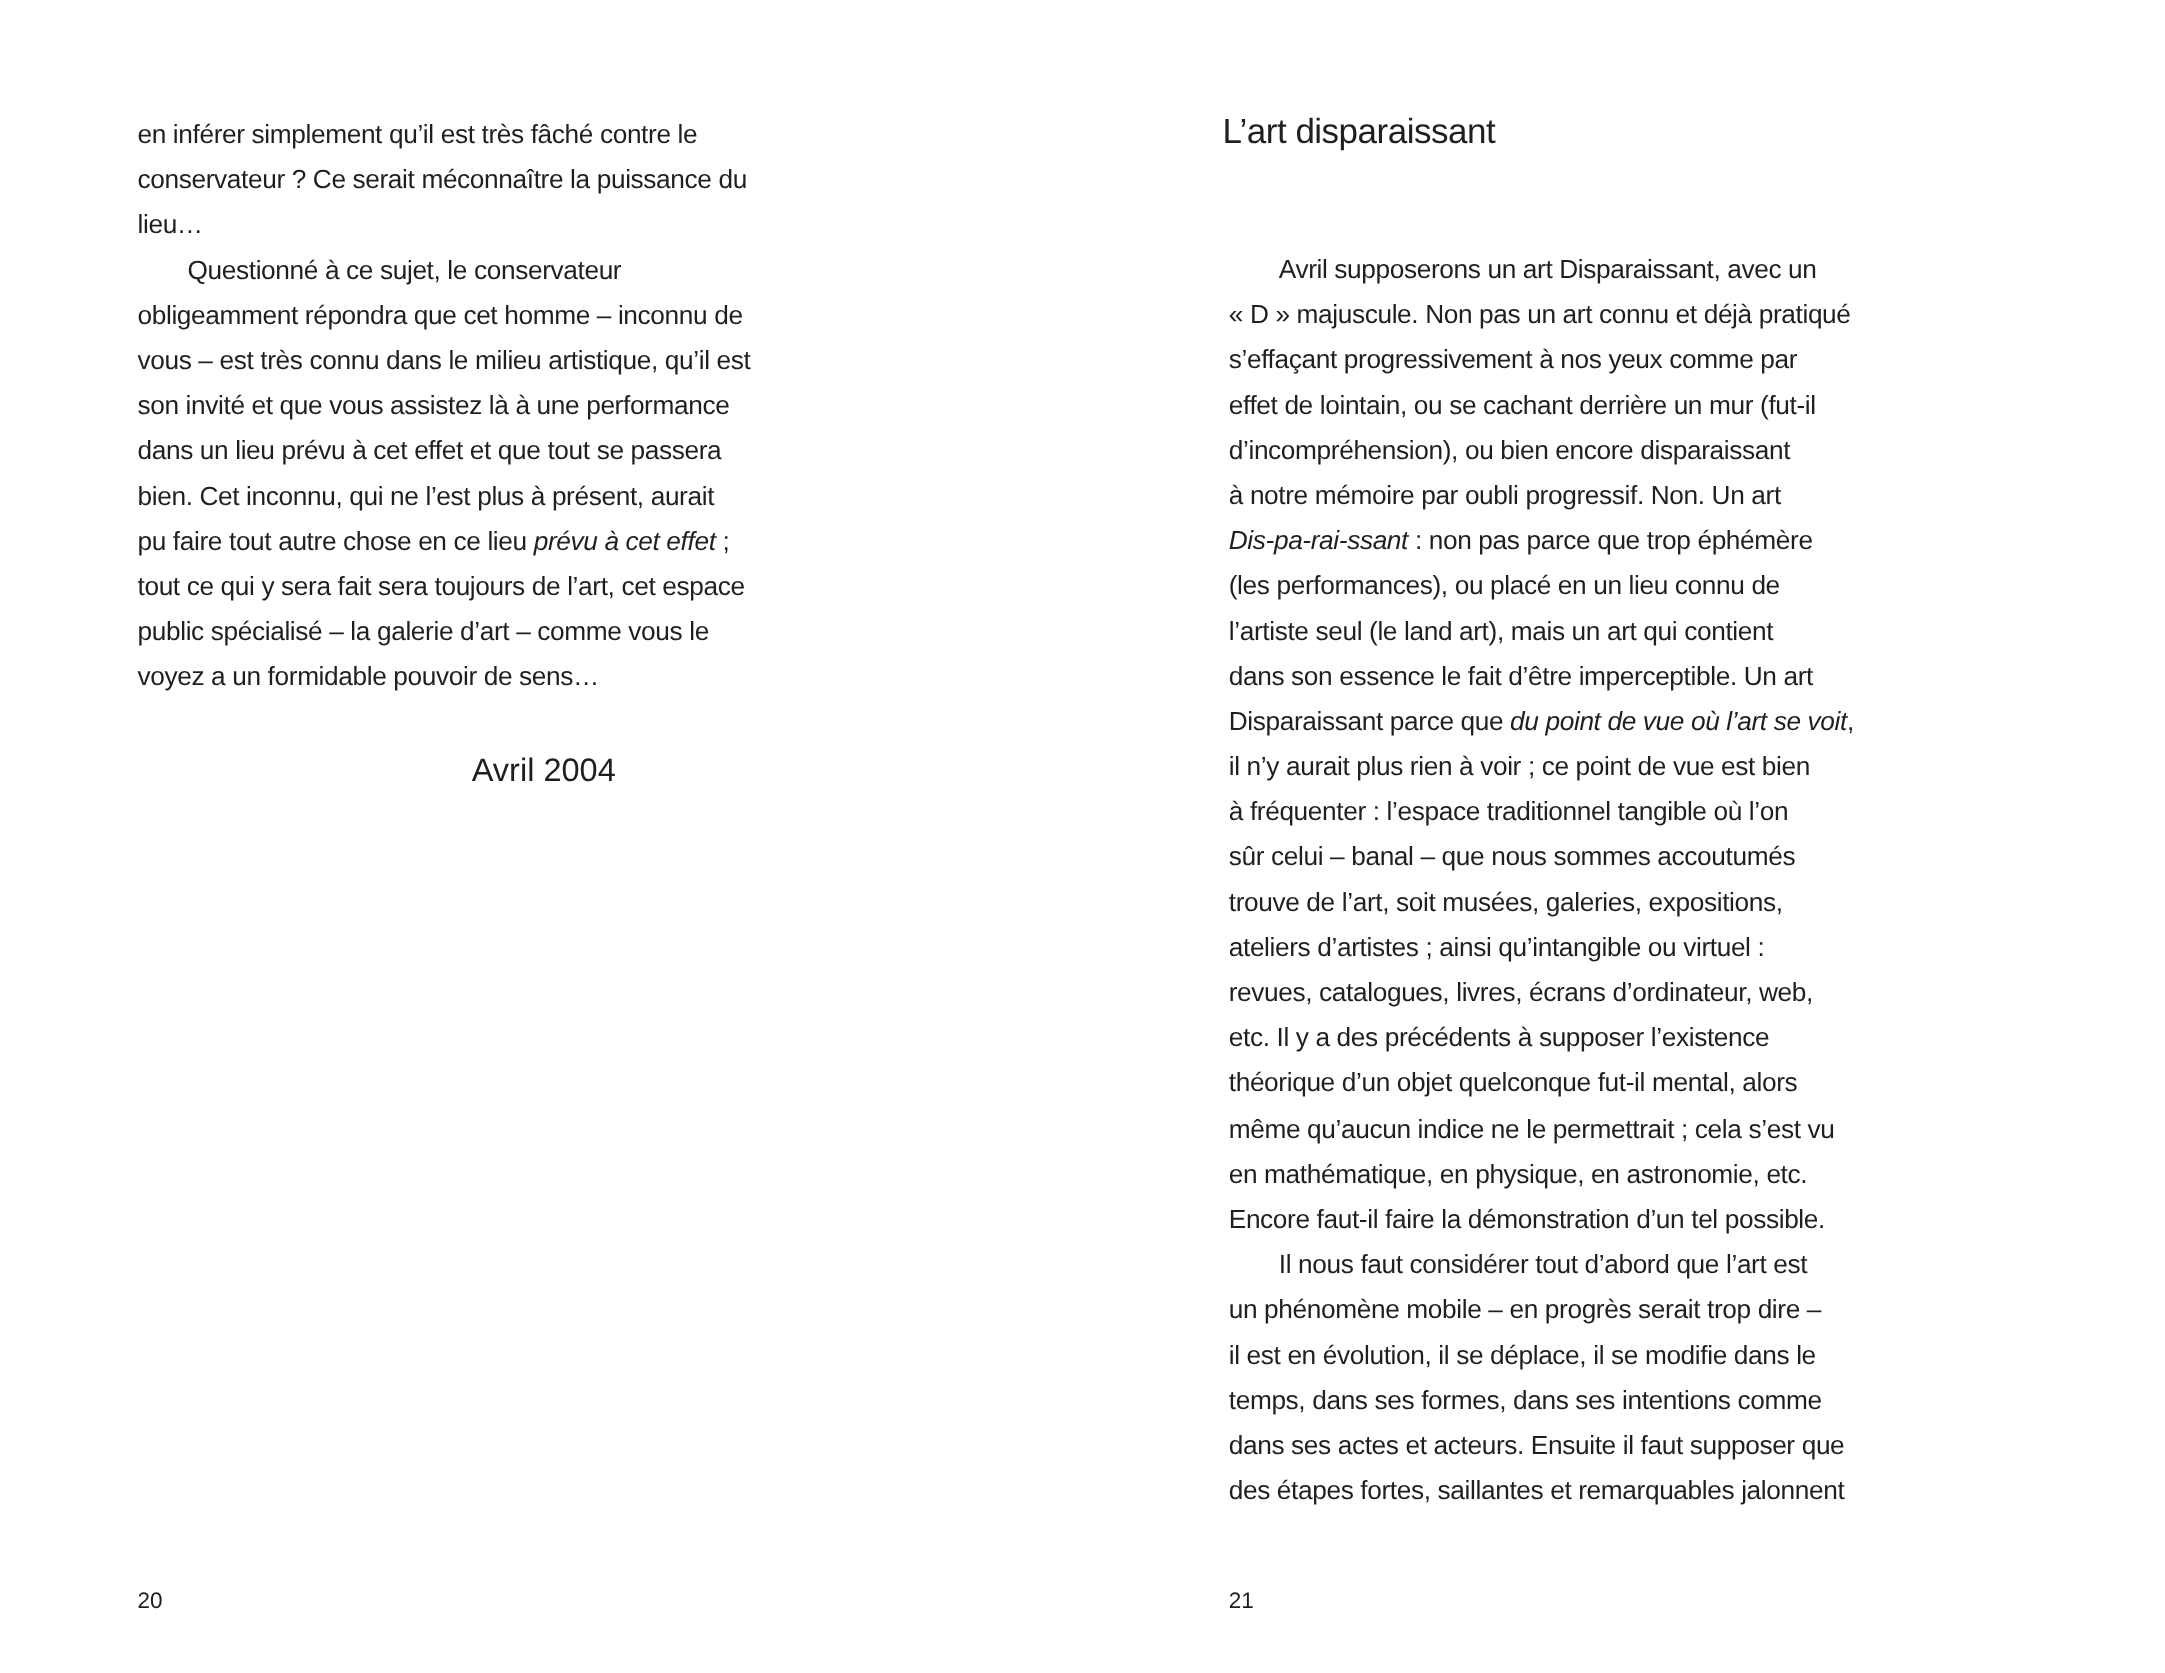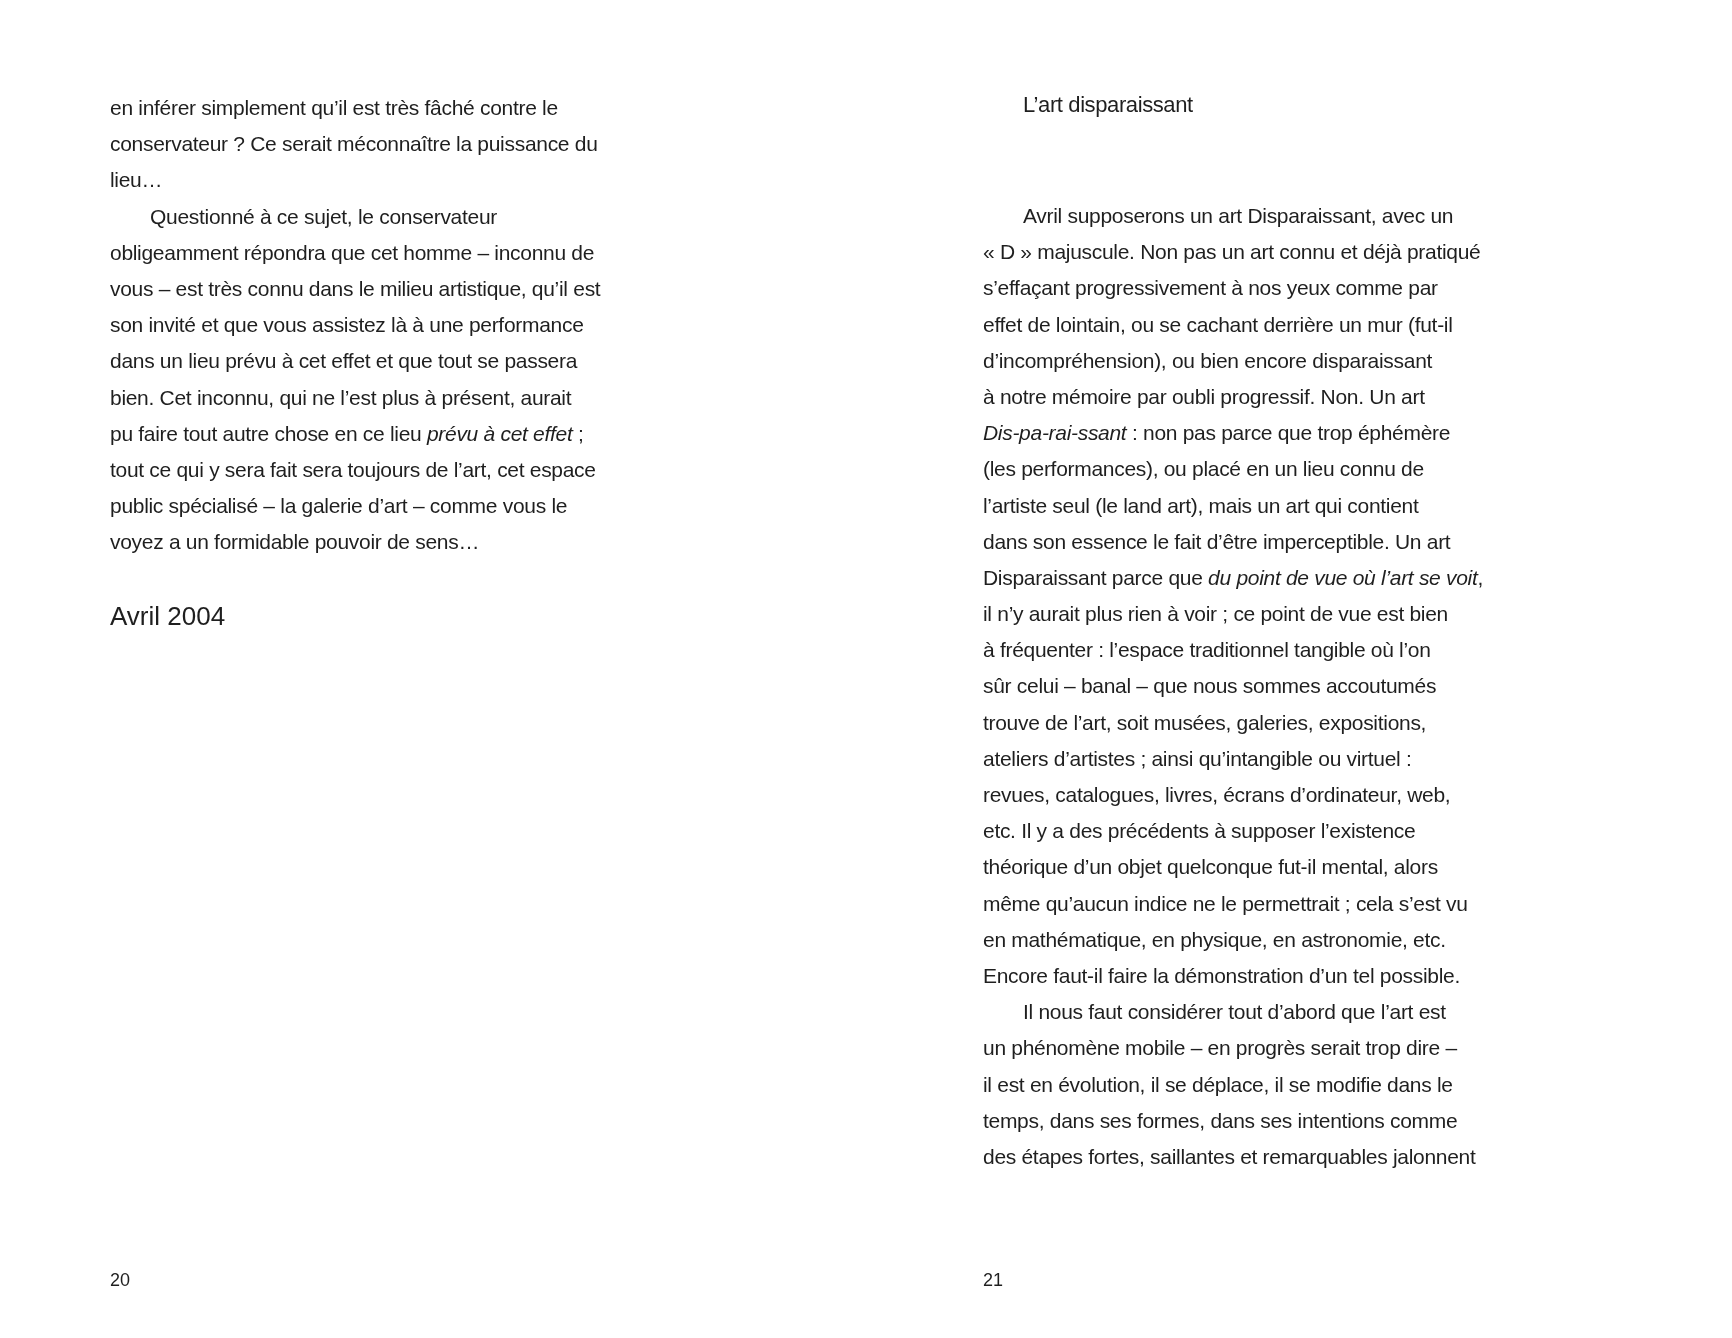--- a/index.html
+++ b/index.html
@@ -7,24 +7,24 @@
          font-family:"Liberation Sans", "DejaVu Sans", sans-serif; color:#1f1f1f; }
   .page { position:absolute; top:0; height:1338px; }
   .page-left { left:0; width:866px; }
   .page-right { left:866px; width:866px; }
   .col { position:absolute; }
   .col-left { left:110px; top:90px; width:660px; }
   .line { display:block; height:36.2px; line-height:36.2px; font-size:21px;
           white-space:nowrap; letter-spacing:-0.3px; }
   .indent { padding-left:40px; }
   em { font-style:italic; }
-  .heading { position:absolute; left:1023px; top:85px; font-size:22px;
+  .heading { position:absolute; left:978px; top:85px; font-size:28px;
              line-height:40px; font-weight:normal; margin:0; letter-spacing:-0.4px; }
   .date { position:absolute; left:110px; width:650px; top:598px; font-size:26px;
-          line-height:36px; text-align:left; }
+          line-height:36px; text-align:center; }
   .folio { position:absolute; top:1270px; font-size:18px; line-height:20px; }
   .folio-left { left:110px; }
   .folio-right { left:983px; }
   .body-right { position:absolute; left:983px; top:198px; width:660px; }
 </style>
 </head>
 <body>
 
 <div class="page page-left"></div>
 <div class="page page-right"></div>
@@ -71,16 +71,17 @@
   <span class="line">revues, catalogues, livres, écrans d’ordinateur, web,</span>
   <span class="line">etc. Il y a des précédents à supposer l’existence</span>
   <span class="line">théorique d’un objet quelconque fut-il mental, alors</span>
   <span class="line">même qu’aucun indice ne le permettrait ; cela s’est vu</span>
   <span class="line">en mathématique, en physique, en astronomie, etc.</span>
   <span class="line">Encore faut-il faire la démonstration d’un tel possible.</span>
   <span class="line indent">Il nous faut considérer tout d’abord que l’art est</span>
   <span class="line">un phénomène mobile – en progrès serait trop dire –</span>
   <span class="line">il est en évolution, il se déplace, il se modifie dans le</span>
   <span class="line">temps, dans ses formes, dans ses intentions comme</span>
+  <span class="line">dans ses actes et acteurs. Ensuite il faut supposer que</span>
   <span class="line">des étapes fortes, saillantes et remarquables jalonnent</span>
 </div>
 
 <div class="folio folio-right">21</div>
 
 </body></html>

